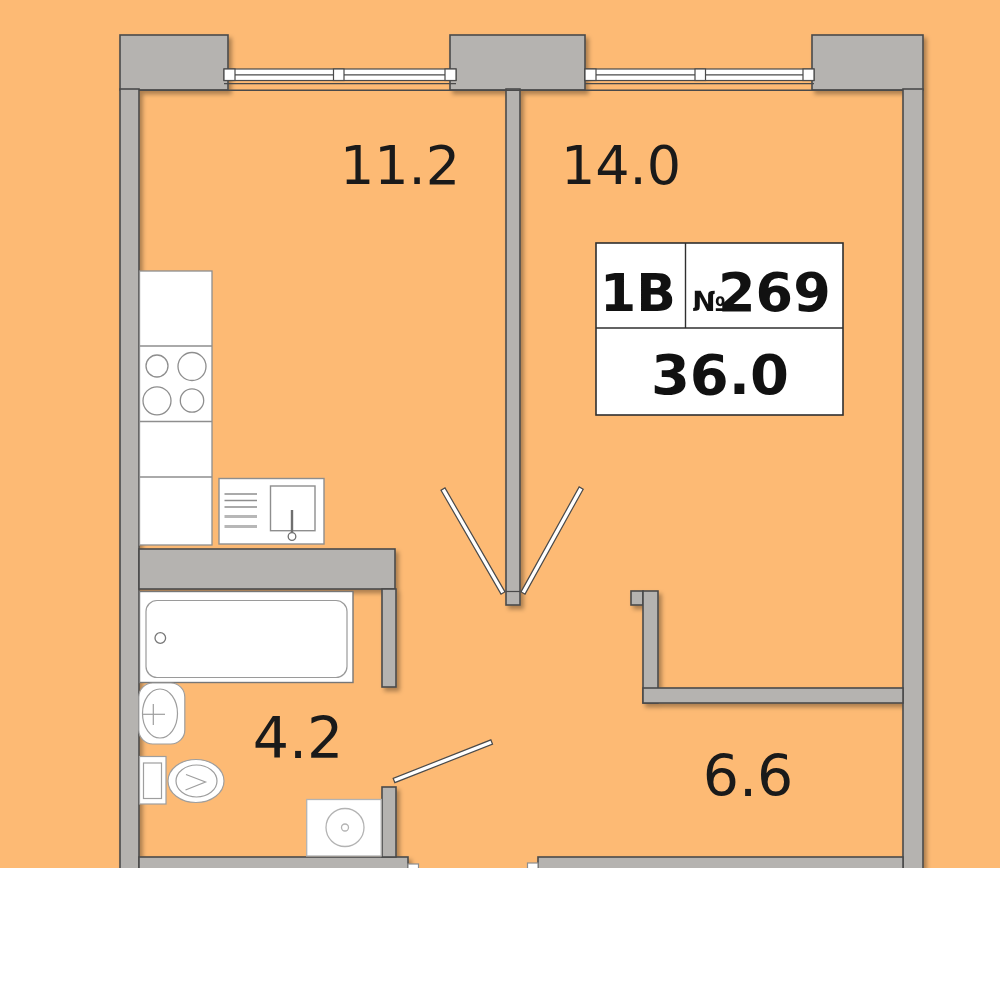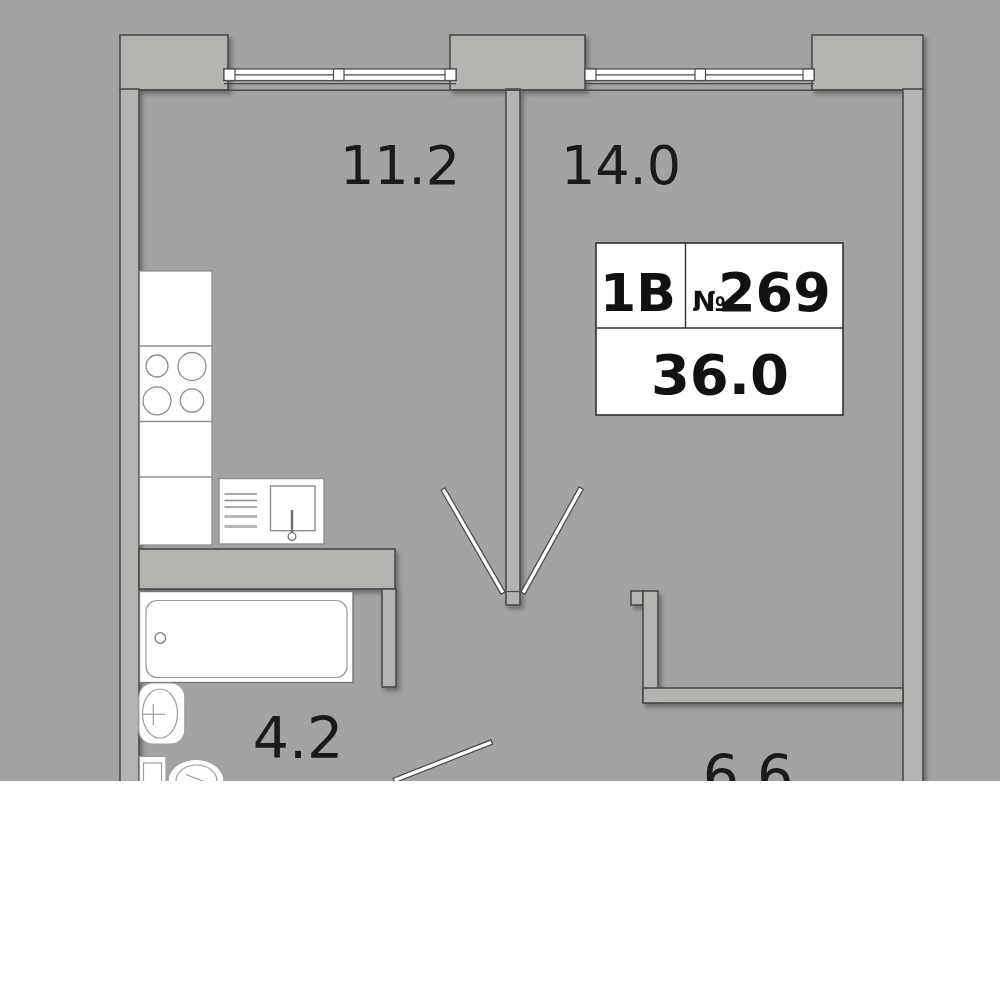--- a/index.html
+++ b/index.html
@@ -2,23 +2,23 @@
 <html><head>
 <meta charset="utf-8">
 <style>
   html, body {
     margin: 0;
     padding: 0;
     background: #ffffff;
   }
   #canvas {
     width: 1000px;
-    height: 781px;
+    height: 868px;
     position: relative;
-    background: #a3a3a3;
+    background: #fdba74;
     overflow: hidden;
   }
   svg { display: block; }
   .room-label {
     font-family: "DejaVu Sans", "Liberation Sans", sans-serif;
     font-size: 54px;
     fill: #1a1a1a;
     text-anchor: middle;
   }
   .room-label.big { font-size: 57px; }

